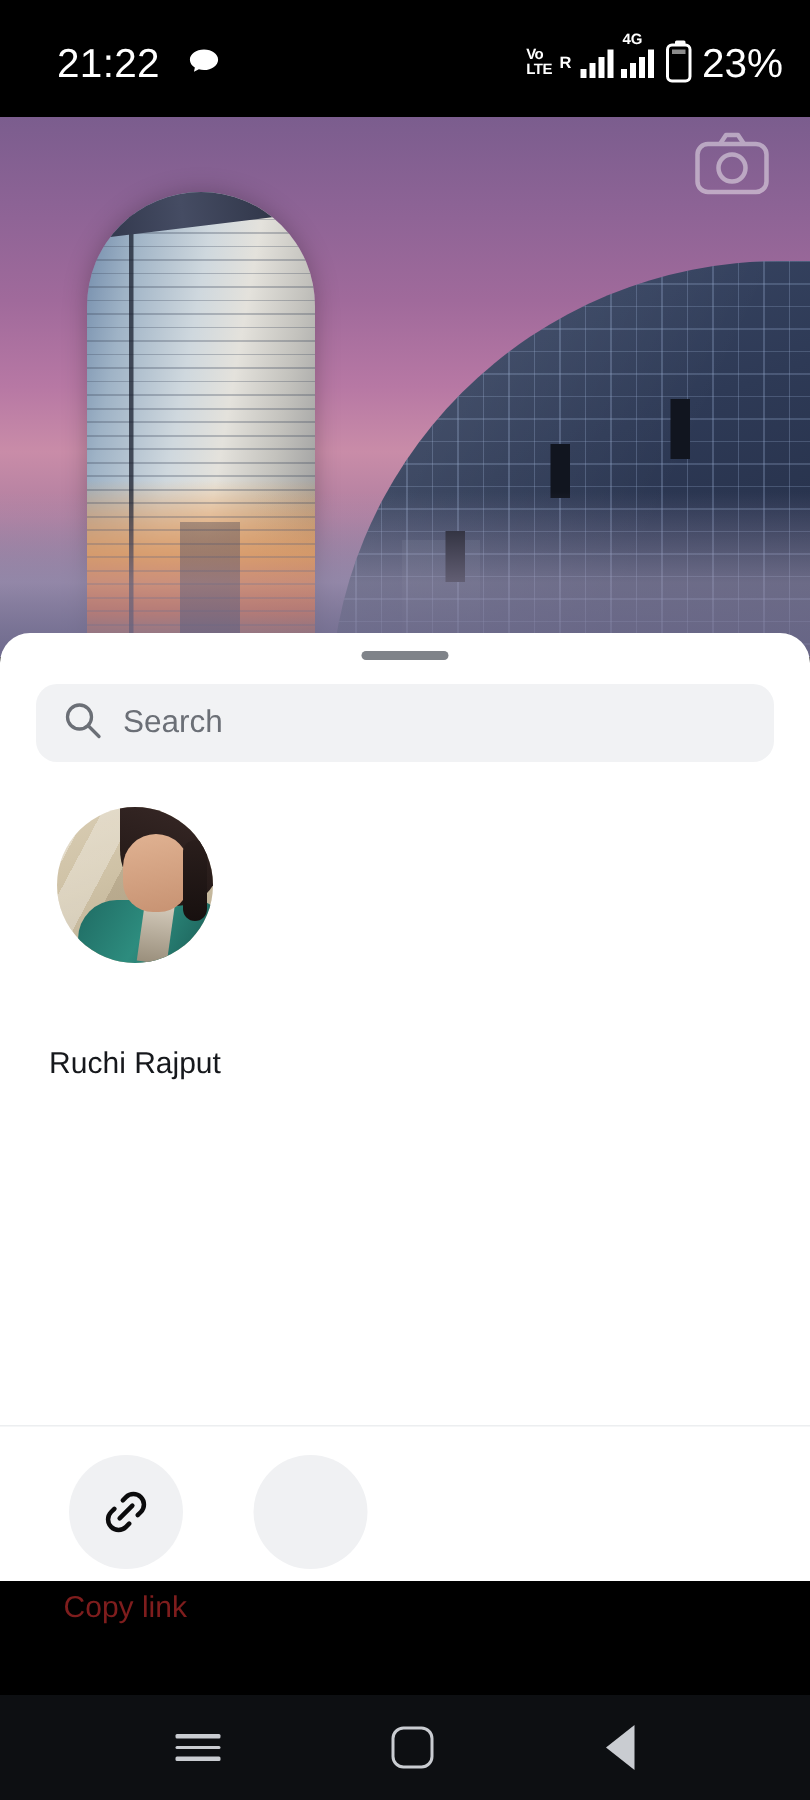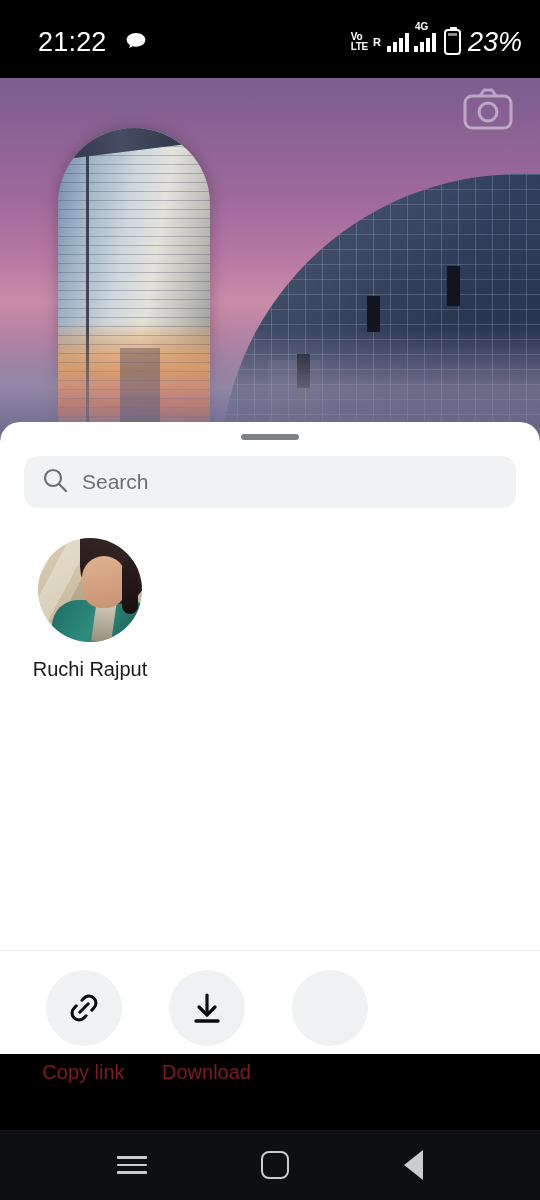--- a/index.html
+++ b/index.html
@@ -29,21 +29,21 @@
   .b1{height:6px;} .b2{height:10px;} .b3{height:14px;} .b4{height:19px;}
   .net4g { position:relative; display:flex; align-items:center; }
   .net4g .lbl { position:absolute; top:-11px; left:1px; font-size:10px;
                 font-weight:700; white-space:nowrap; }
   .battery { width:17px; height:26px; border:2.4px solid #fff; border-radius:4px;
              position:relative; margin-left:3px; }
   .battery::before { content:""; position:absolute; top:-4px; left:4px;
              width:7px; height:2.5px; background:#fff; border-radius:1px; }
   .battery::after { content:""; position:absolute; left:2px; right:2px; top:2px;
              height:3px; background:#fff; opacity:.55; }
-  .sb-pct { font-size:27px; font-weight:400; margin-left:2px;font-style:italic; }
+  .sb-pct { font-size:27px; font-weight:400; margin-left:2px; }
 
   
   .photo {
     position:absolute; top:78px; left:0; width:540px; height:360px;
     overflow:hidden;
     background:
       linear-gradient(180deg,#7b5d8e 0%, #8c6395 16%, #a06a9b 34%,
                       #b778a4 50%, #c98ca8 62%, #b07fa0 74%,
                       #7d6f93 86%, #4a4a6b 100%);
   }
@@ -113,21 +113,21 @@
   .searchbar {
     height:52px; background:#f1f2f4; border-radius:14px;
     display:flex; align-items:center; padding:0 18px; gap:14px;
   }
   .searchbar .txt {
     font-size:21px; color:#6b6f76; font-weight:400; flex:1;
   }
 
   .contacts { padding:30px 0 0 0; display:flex; }
   .contact { width:128px; display:flex; flex-direction:column;
-             align-items:center; margin-left:26px; }
+             align-items:center; margin-left:26px;gap:40px; }
   .avatar {
     width:104px; height:104px; border-radius:50%; overflow:hidden;
     position:relative;
     background:linear-gradient(160deg,#d9cdb4 0%, #cfc2a6 40%, #b8ab90 100%);
   }
   .avatar .wall {
     position:absolute; inset:0;
     background:
       linear-gradient(118deg, rgba(255,255,255,.34) 0 14%, rgba(0,0,0,0) 14% 20%,
                       rgba(255,255,255,.30) 20% 34%, rgba(0,0,0,0) 34% 41%,
@@ -295,30 +295,20 @@
               <path d="M24 13h3a7 7 0 0 1 0 14h-3"></path>
               <line x1="14" y1="20" x2="26" y2="20"></line>
             </g>
           </svg>
         </div>
         <div class="action-label">Copy link</div>
       </div>
 
 
 
-      <div class="action">
-        <div class="action-circle">
-          <svg width="40" height="40" viewBox="0 0 40 40" aria-hidden="true">
-            <line x1="20" y1="7" x2="20" y2="26" stroke="#0b0b0c" stroke-width="3.2" stroke-linecap="round"></line>
-            <path d="M12 19l8 8 8-8" fill="none" stroke="#0b0b0c" stroke-width="3.2" stroke-linecap="round" stroke-linejoin="round"></path>
-            <line x1="9" y1="33" x2="31" y2="33" stroke="#0b0b0c" stroke-width="3.4" stroke-linecap="round"></line>
-          </svg>
-        </div>
-        <div class="action-label">Download</div>
-      </div>
 
       <div class="action">
         <div class="action-circle">
           
         </div>
 
       </div>
 
     </div>
   </div>

